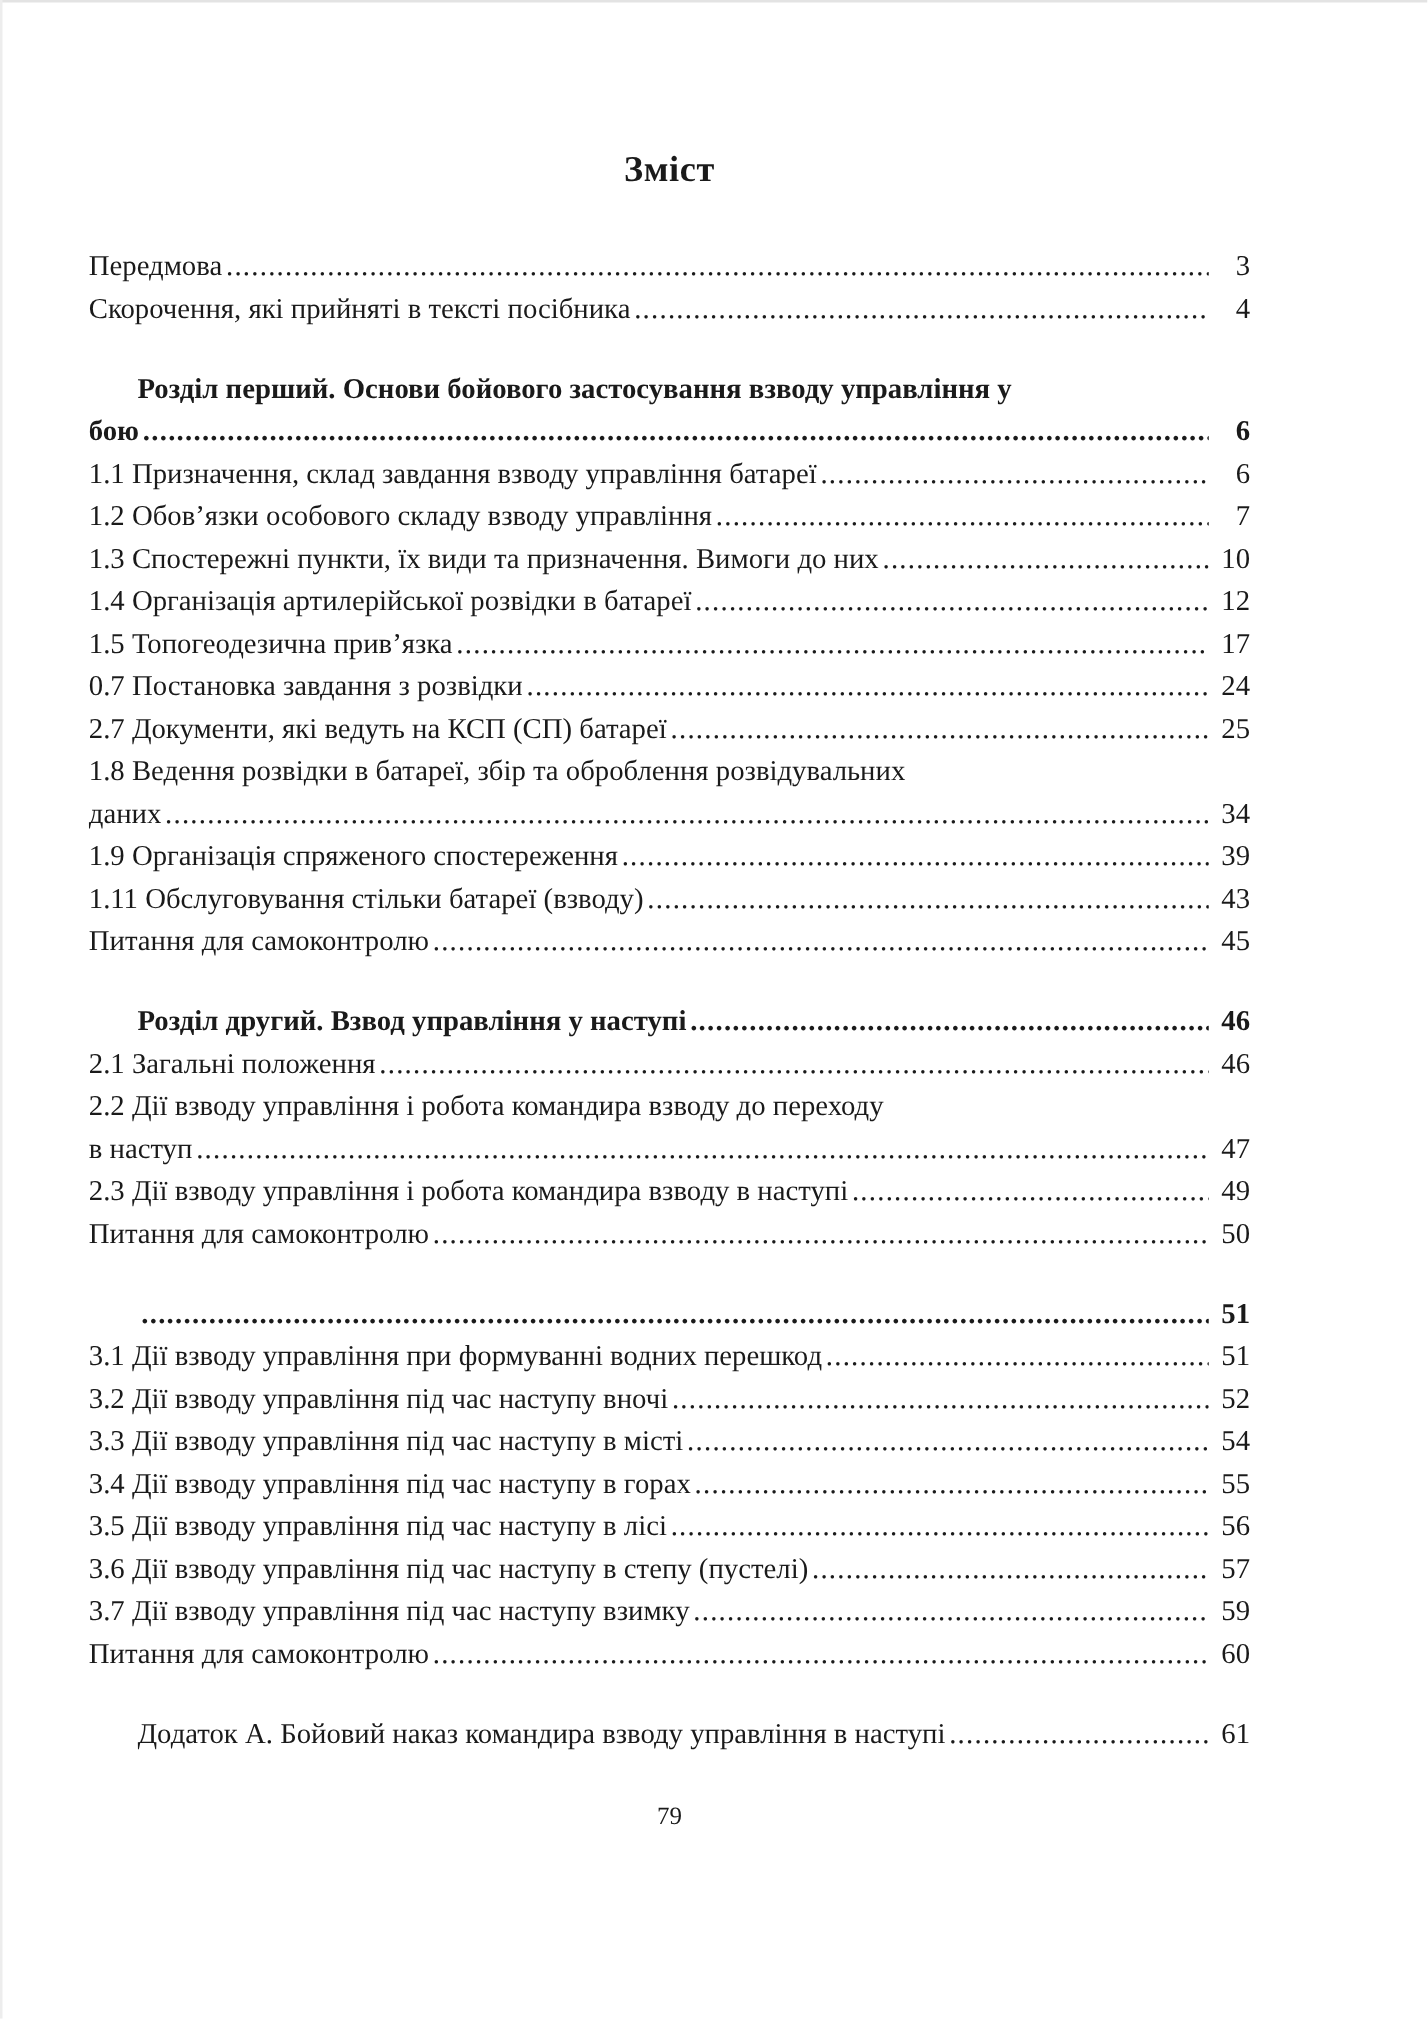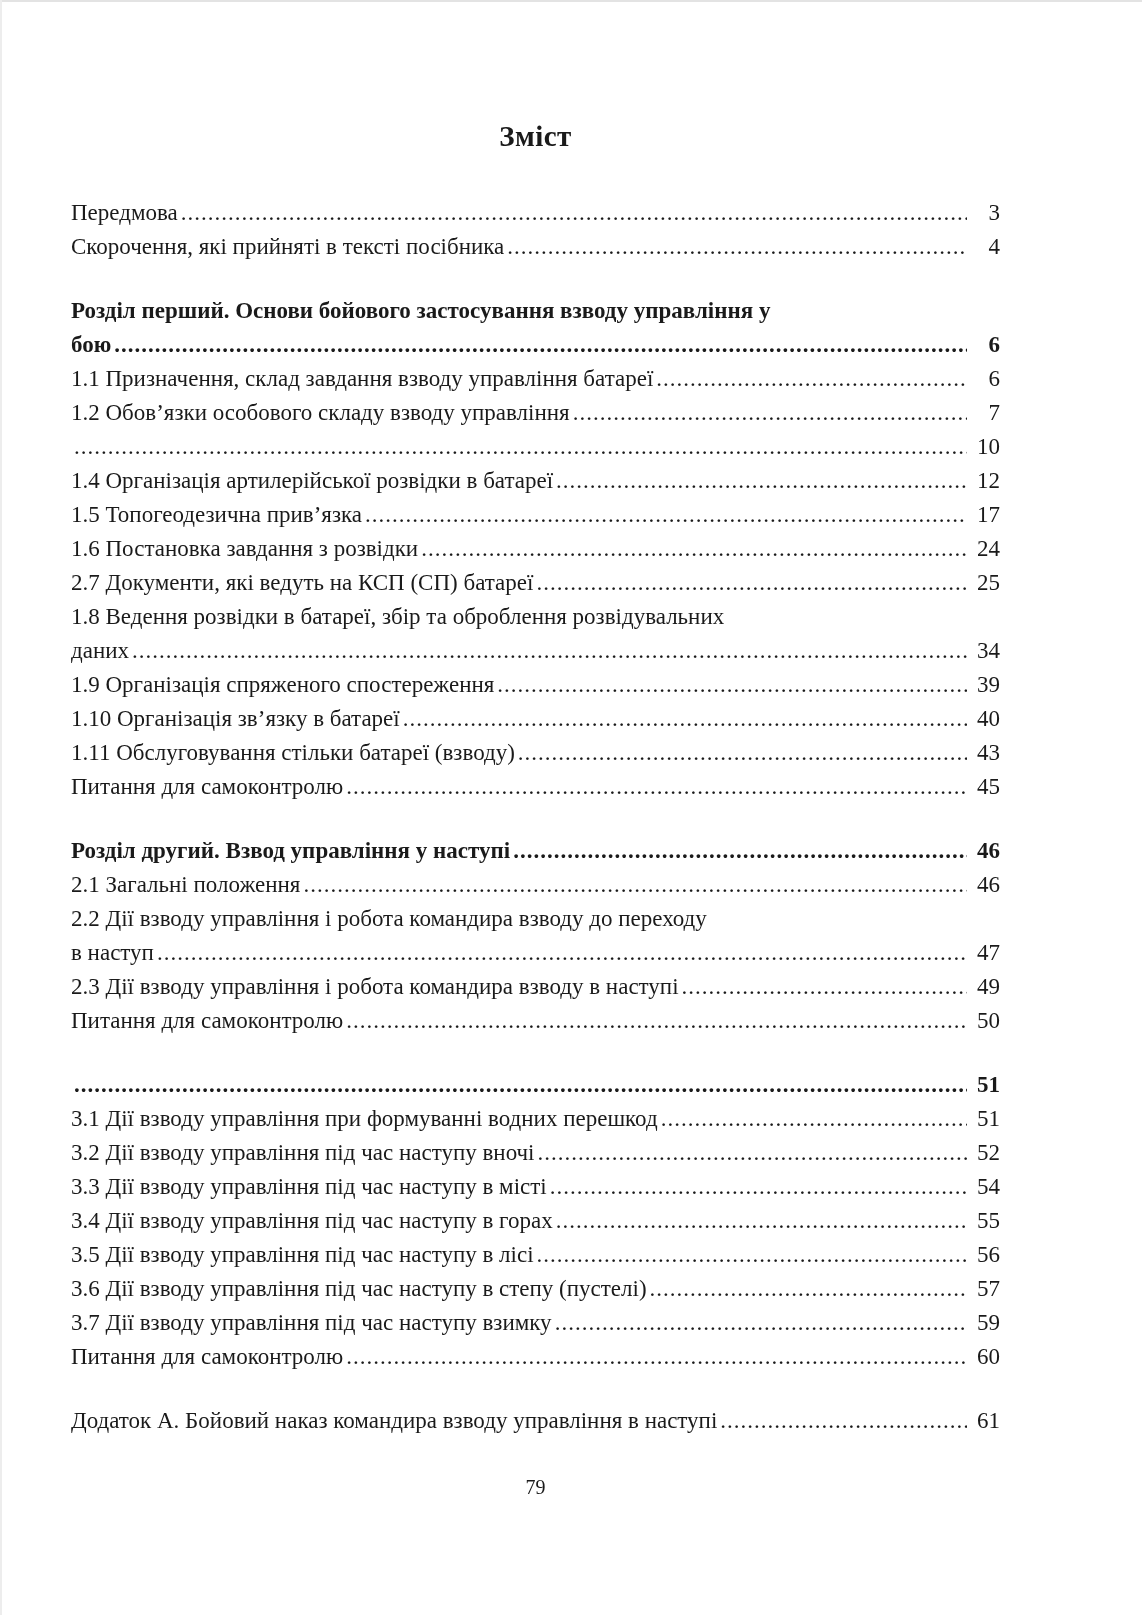--- a/index.html
+++ b/index.html
@@ -43,21 +43,21 @@
   }
   .toc-line {
     display: flex;
     align-items: baseline;
     font-size: 23px;
     line-height: 34px;
     white-space: nowrap;
     overflow: hidden;
   }
   .toc-line.bold { font-weight: bold; }
-  .toc-line.gap { margin-top: 30px; }
+  .toc-line.gap { margin-top: 30px; margin-left: 39px; }
   .toc-text { flex: 0 0 auto; }
   .leader {
     flex: 1 1 auto;
     overflow: hidden;
     white-space: nowrap;
     letter-spacing: 1px;
     padding-left: 3px;
     min-width: 0;
   }
   .leader::after {
@@ -107,60 +107,56 @@
         <span class="toc-text">1.1 Призначення, склад завдання взводу управління батареї</span>
         <span class="leader"></span>
         <span class="page-num">6</span>
       </div>
       <div class="toc-line">
         <span class="toc-text">1.2 Обов’язки особового складу взводу управління</span>
         <span class="leader"></span>
         <span class="page-num">7</span>
       </div>
       <div class="toc-line">
+        <span class="toc-text">1.3 Спостережні пункти, їх види та призначення. Вимоги до них</span>
         <span class="leader"></span>
         <span class="page-num">10</span>
       </div>
       <div class="toc-line">
         <span class="toc-text">1.4 Організація артилерійської розвідки в батареї</span>
         <span class="leader"></span>
         <span class="page-num">12</span>
       </div>
       <div class="toc-line">
         <span class="toc-text">1.5 Топогеодезична прив’язка</span>
         <span class="leader"></span>
         <span class="page-num">17</span>
       </div>
       <div class="toc-line">
-        <span class="toc-text">1.6 Постановка завдання з розвідки</span>
+        <span class="toc-text">0.7 Постановка завдання з розвідки</span>
         <span class="leader"></span>
         <span class="page-num">24</span>
       </div>
       <div class="toc-line">
         <span class="toc-text">2.7 Документи, які ведуть на КСП (СП) батареї</span>
         <span class="leader"></span>
         <span class="page-num">25</span>
       </div>
       <div class="toc-line">
         <span class="toc-text">1.8 Ведення розвідки в батареї, збір та оброблення розвідувальних</span>
       </div>
       <div class="toc-line">
         <span class="toc-text">даних</span>
         <span class="leader"></span>
         <span class="page-num">34</span>
       </div>
       <div class="toc-line">
         <span class="toc-text">1.9 Організація спряженого спостереження</span>
         <span class="leader"></span>
         <span class="page-num">39</span>
-      </div>
-      <div class="toc-line">
-        <span class="toc-text">1.10 Організація зв’язку в батареї</span>
-        <span class="leader"></span>
-        <span class="page-num">40</span>
       </div>
       <div class="toc-line">
         <span class="toc-text">1.11 Обслуговування стільки батареї (взводу)</span>
         <span class="leader"></span>
         <span class="page-num">43</span>
       </div>
       <div class="toc-line">
         <span class="toc-text">Питання для самоконтролю</span>
         <span class="leader"></span>
         <span class="page-num">45</span>

